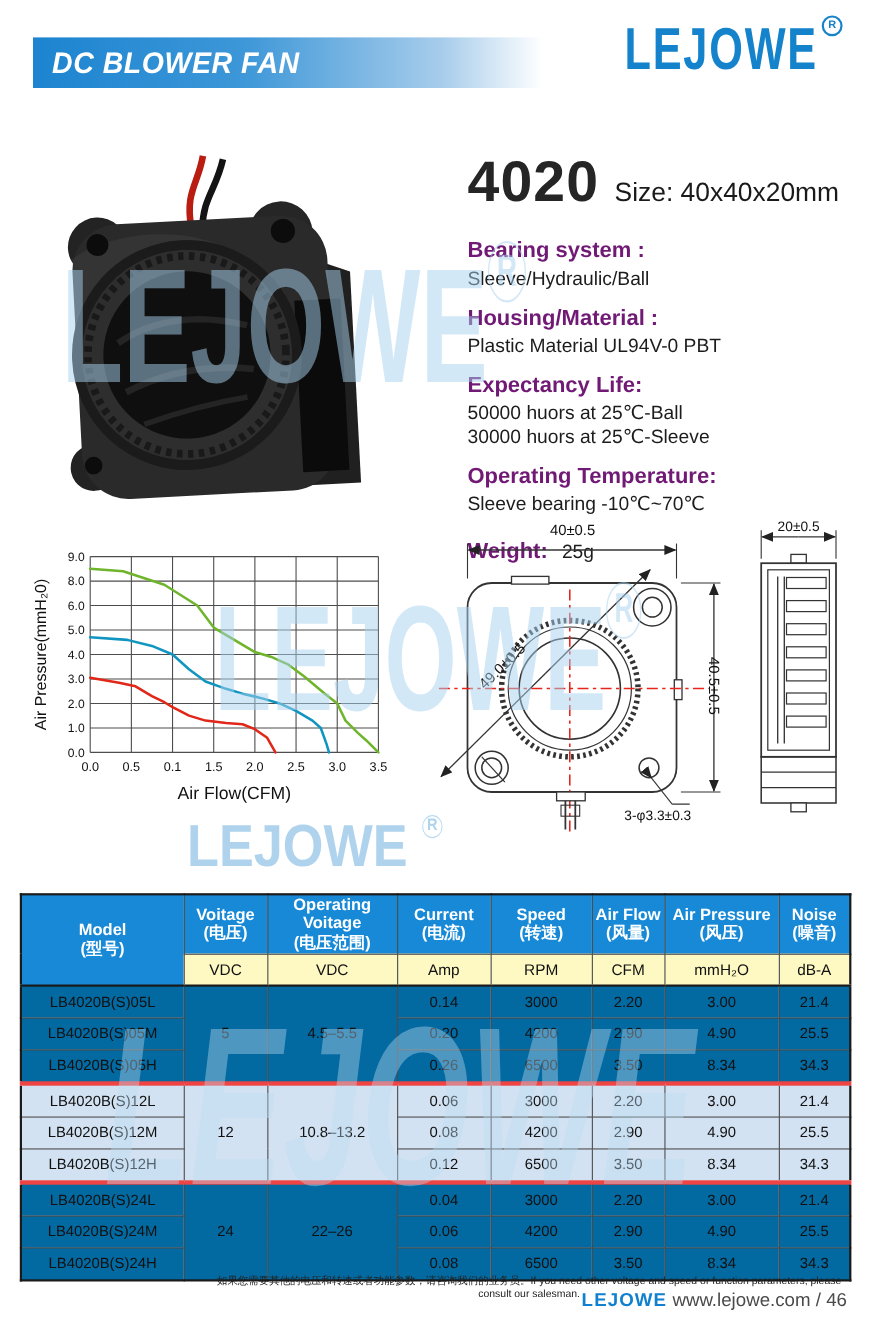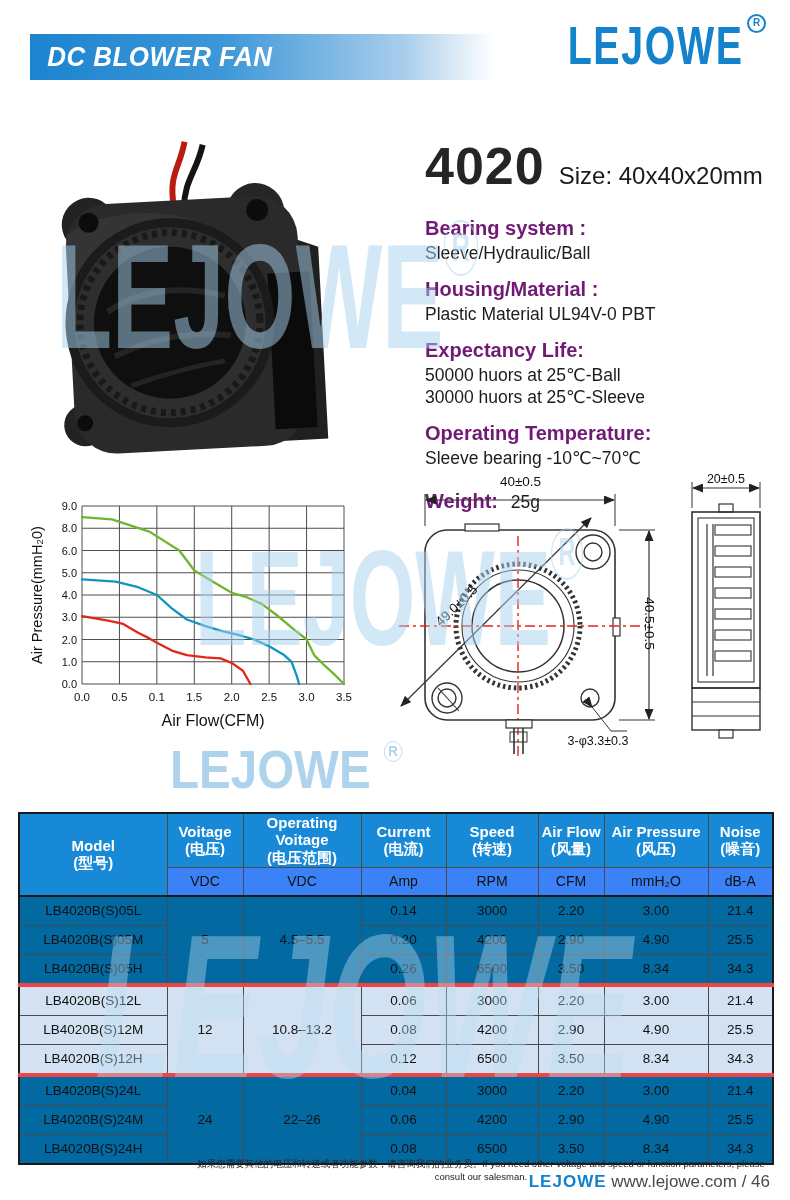--- a/index.html
+++ b/index.html
@@ -37,21 +37,21 @@
   .dim-holes-f{left:150px;top:266px;width:130px;font-size:12.5px;}
   .dim-top-s{left:10px;top:4px;width:108px;font-size:12.5px;}
   
   .spec-table{position:absolute;left:18px;top:812px;border-collapse:collapse;table-layout:fixed;
               width:754px;border:2px solid #1a1a1a;}
   .spec-table th,.spec-table td{border:1px solid #4a4a4a;text-align:center;vertical-align:middle;
               padding:0;font-size:13.5px;color:#111;}
   .spec-table thead th{background:#1789d6;color:#fff;height:44px;}
   .th-en{font-size:15px;font-weight:bold;line-height:1.15;}
   .th-cn{font-size:15px;font-weight:bold;line-height:1.2;}
-  .units-row td{background:#3b82f6;height:27px;font-size:14px;}
+  .units-row td{background:#fef9c3;height:27px;font-size:14px;}
   .spec-table tbody td{height:28px;background:#0369a1;}
   .group-alt td{background:#d2e2f2 !important;}
   .group-start td{border-top:4px solid #ef4444;}
   .units-sep td{border-top:2px solid #1a1a1a;}
   
   .wm{position:absolute;color:#a9d2ee;font-weight:800;pointer-events:none;z-index:6;
       white-space:nowrap;transform-origin:left top;}
   .wm .wm-r{display:inline-block;font-size:.28em;border:.06em solid #a9d2ee;border-radius:50%;
       width:1.25em;height:1.25em;line-height:1.2em;text-align:center;vertical-align:2.1em;font-weight:bold;}
   .wm1{left:56px;top:212px;font-size:148px;transform:scaleX(.62);opacity:.5;}

